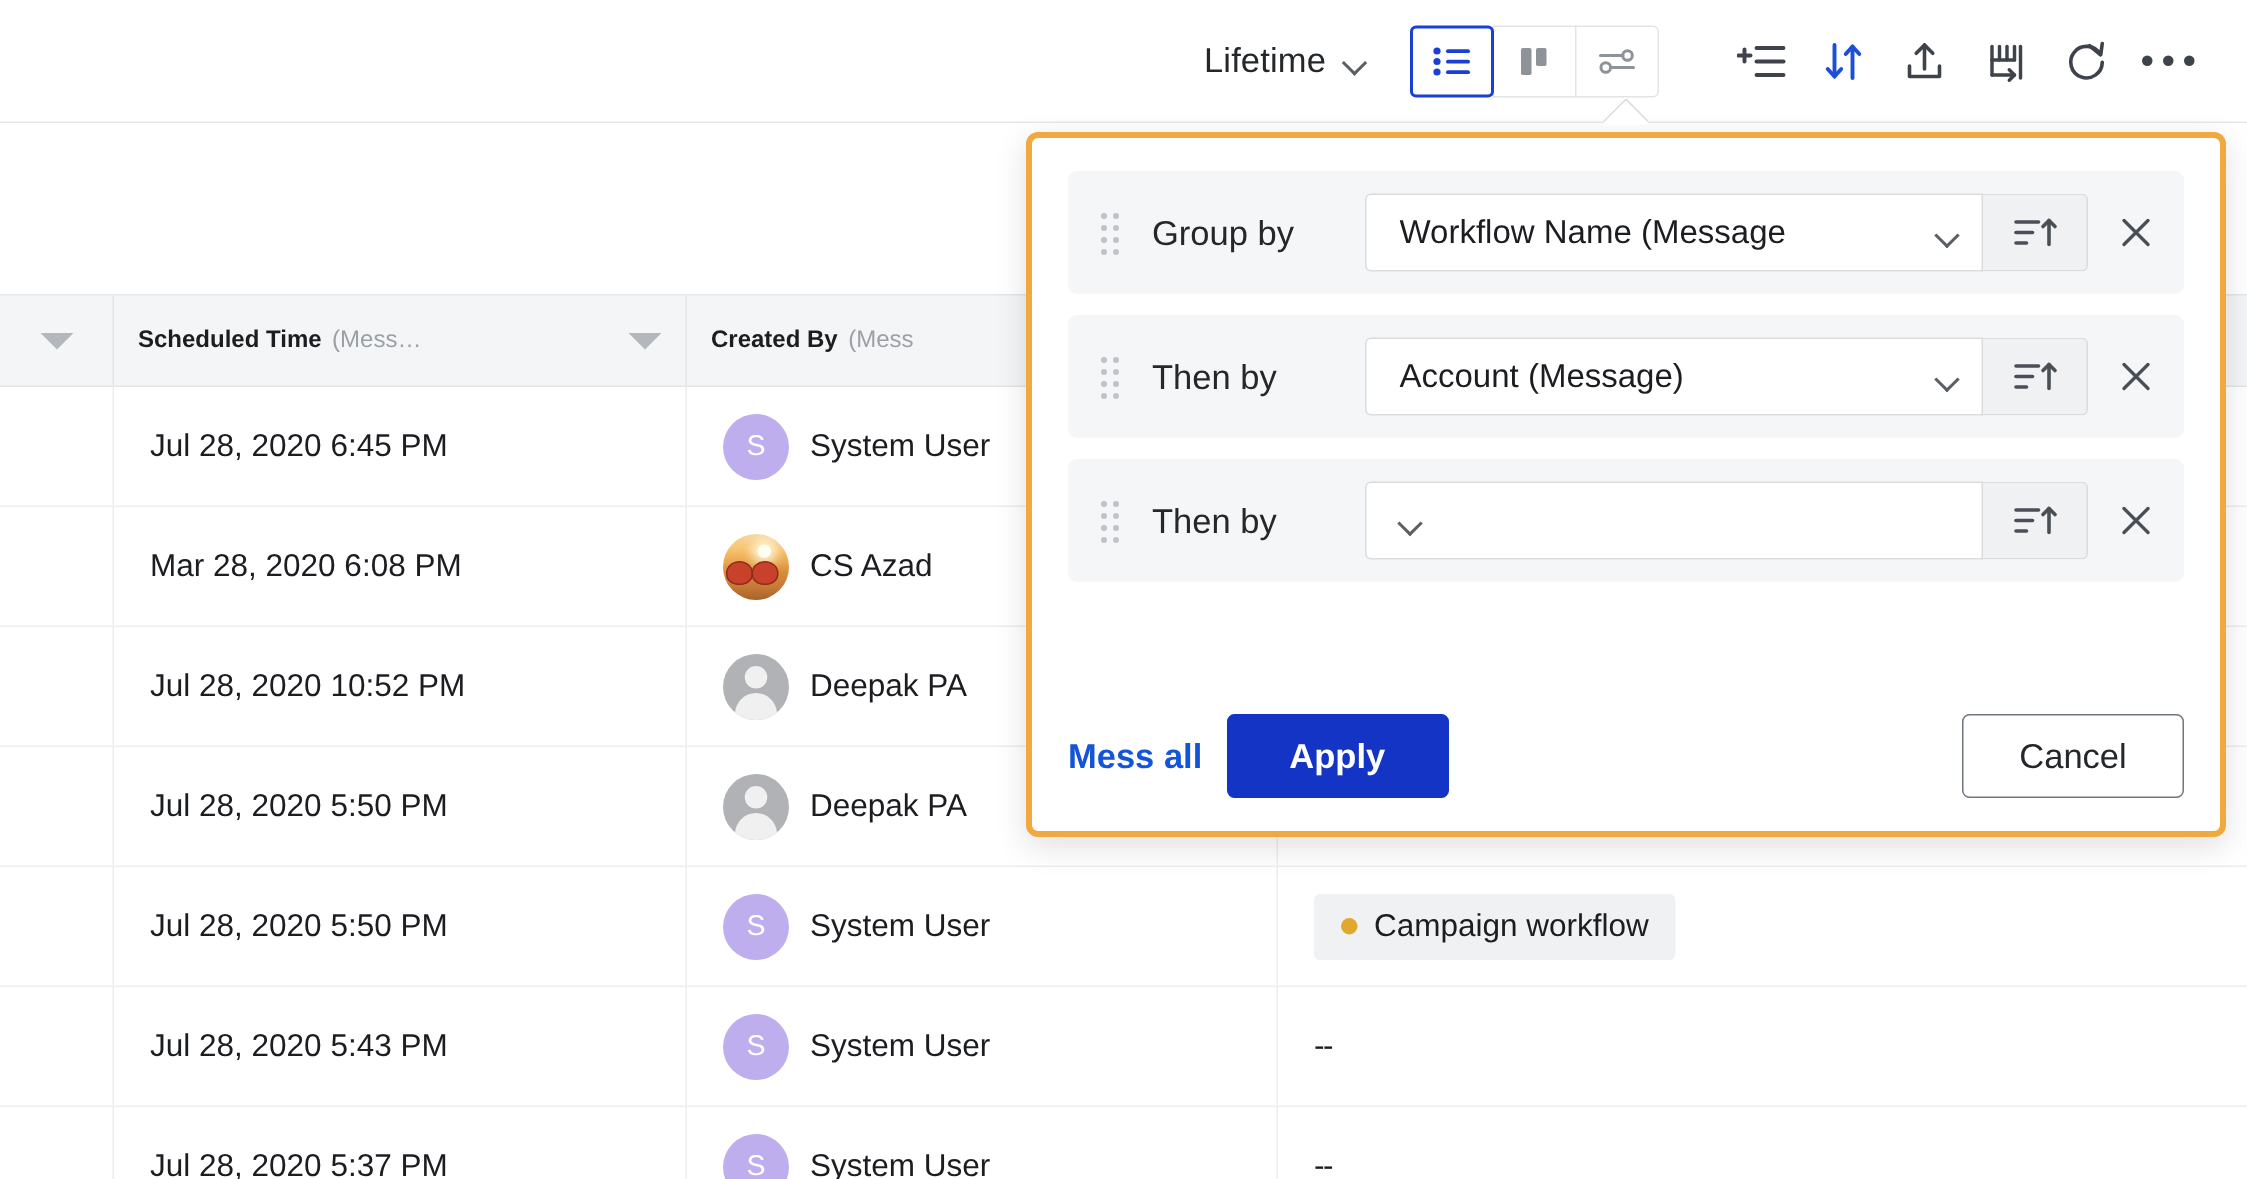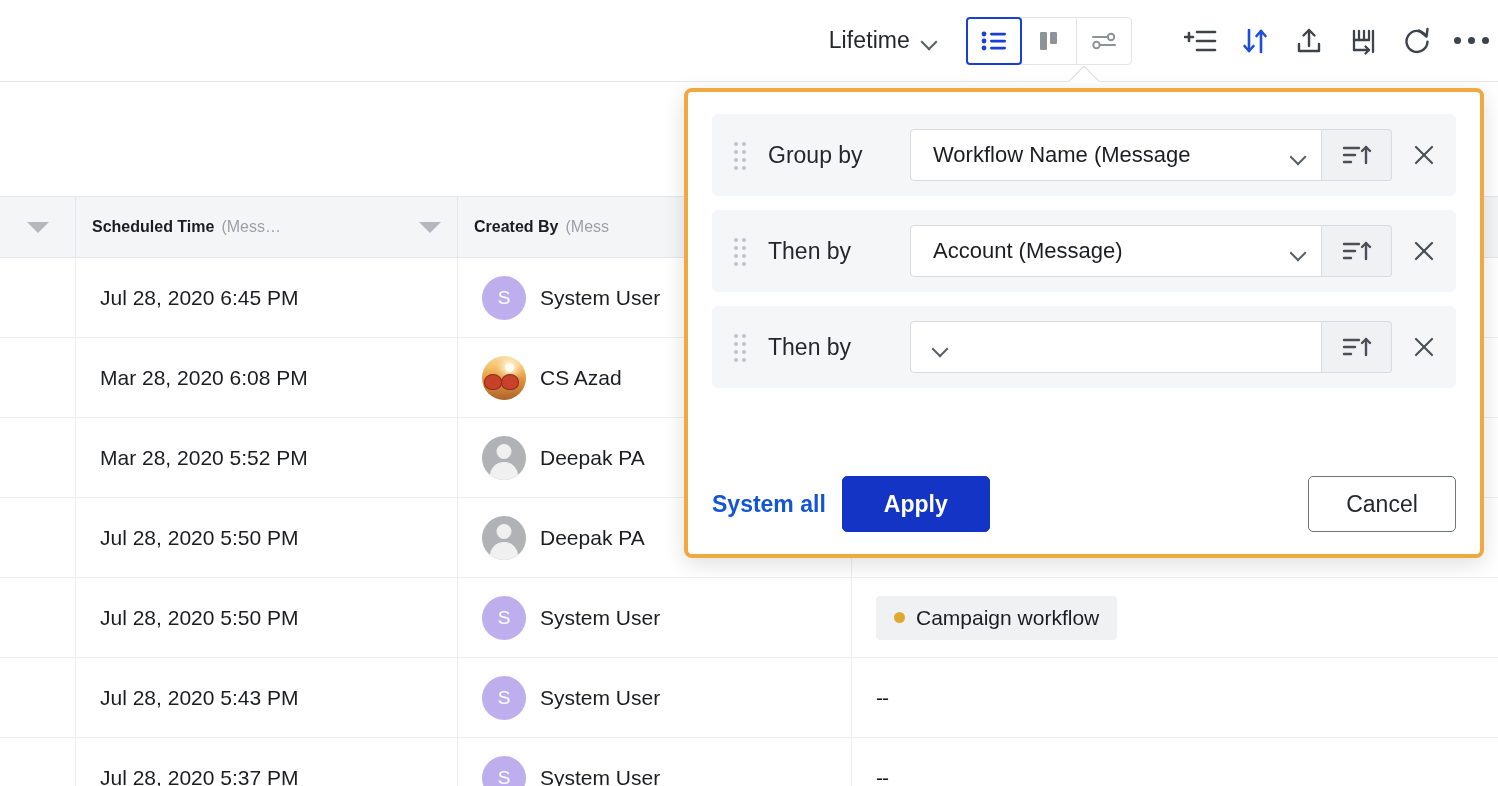--- a/index.html
+++ b/index.html
@@ -11,20 +11,21 @@
   }
   #root { position: relative; width: 1498px; height: 786px; }
 
   
   .toolbar {
     position: absolute; top: 0; left: 0;
     width: 1498px; height: 82px;
     background: #ffffff;
     border-bottom: 1px solid #e8e8ea;
     display: flex; align-items: center; justify-content: flex-end;
+    padding-right: 26px;
   }
   .tb-range {
     display: flex; align-items: center; gap: 12px;
     margin-right: 28px; cursor: pointer;
   }
   .tb-range-label { font-size: 23px; color: #25282b; letter-spacing: .1px; }
   .chev-dn {
     width: 16px; height: 9px; position: relative;
   }
   .chev-dn::before {
@@ -374,21 +375,21 @@
               <span class="sun"></span>
               <span class="g1"></span>
               <span class="g2"></span>
             </span>
             <span class="cell-name">CS Azad</span>
           </div>
           <div class="td c3"></div>
         </div>
         <div class="trow">
           <div class="td c0"></div>
-          <div class="td c1">Mar 28, 2020 5:52 PM</div>
+          <div class="td c1">Jul 28, 2020 10:52 PM</div>
           <div class="td c2">
             <span class="avatar def"></span>
             <span class="cell-name">Deepak PA</span>
           </div>
           <div class="td c3"></div>
         </div>
         <div class="trow">
           <div class="td c0"></div>
           <div class="td c1">Jul 28, 2020 5:50 PM</div>
           <div class="td c2">
@@ -559,19 +560,19 @@
               <g stroke="#4a4f57" stroke-width="2.2" stroke-linecap="round">
                 <line x1="5" y1="5" x2="21" y2="21"></line>
                 <line x1="21" y1="5" x2="5" y2="21"></line>
               </g>
             </svg>
           </span>
         </div>
       </div>
 
     <div class="panel-footer">
-      <span class="clear-all">System all</span>
+      <span class="clear-all">Mess all</span>
       <div class="btn apply">Apply</div>
       <div class="btn cancel">Cancel</div>
     </div>
   </div>
 
 </div>
 
 </body></html>

